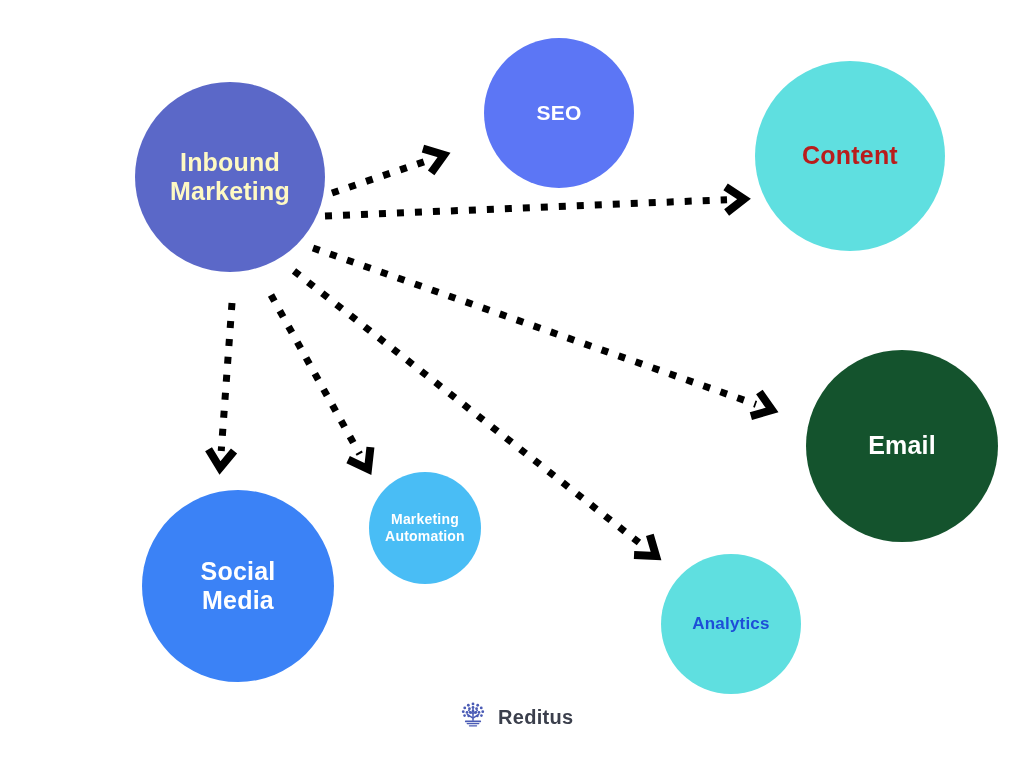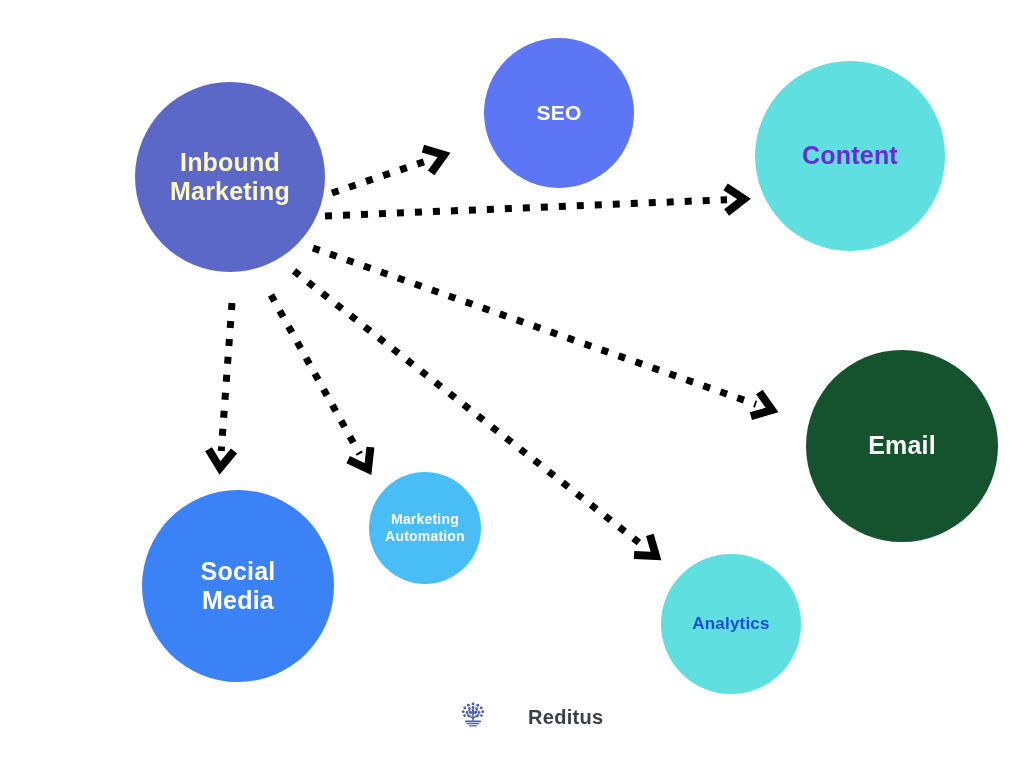--- a/index.html
+++ b/index.html
@@ -50,21 +50,20 @@
     position: absolute;
     display: flex;
     align-items: center;
     gap: 10px;
   }
   .brand-name {
     color: #3b3f4c;
     font-size: 20px;
     font-weight: bold;
     letter-spacing: 0.3px;
-    margin-left: 30px;
   }
 </style>
 </head>
 <body>
 
 <div id="canvas">
 
   <svg id="edges" viewBox="0 0 1024 768" xmlns="http://www.w3.org/2000/svg">
       <g>
         <line x1="332" y1="193" x2="427.9013620946436" y2="160.46203786074594" stroke="#000000" stroke-width="7" stroke-linecap="butt" stroke-dasharray="7 11"></line>
@@ -94,21 +93,21 @@
 
   <div id="nodes-layer">
       <div class="node" style="left: 135px; top: 82px; width: 190px; height: 190px; background: rgb(91, 104, 200);">
         <span class="node-label" style="font-size: 25px; color: #fef9c3;">Inbound
 Marketing</span>
       </div>
       <div class="node" style="left: 484px; top: 38px; width: 150px; height: 150px; background: rgb(92, 118, 245);">
         <span class="node-label" style="font-size: 21px; color: rgb(255, 255, 255);">SEO</span>
       </div>
       <div class="node" style="left: 755px; top: 61px; width: 190px; height: 190px; background: rgb(95, 223, 224);">
-        <span class="node-label" style="font-size: 25px; color: #6d28d9;">Content</span>
+        <span class="node-label" style="font-size: 25px; color: #b91c1c;">Content</span>
       </div>
       <div class="node" style="left: 806px; top: 350px; width: 192px; height: 192px; background: #14532d;">
         <span class="node-label" style="font-size: 25px; color: rgb(255, 255, 255);">Email</span>
       </div>
       <div class="node" style="left: 142px; top: 490px; width: 192px; height: 192px; background: #3b82f6;">
         <span class="node-label" style="font-size: 25px; color: rgb(255, 255, 255);">Social
 Media</span>
       </div>
       <div class="node" style="left: 369px; top: 472px; width: 112px; height: 112px; background: rgb(73, 189, 245);">
         <span class="node-label" style="font-size: 14px; color: rgb(255, 255, 255);">Marketing

